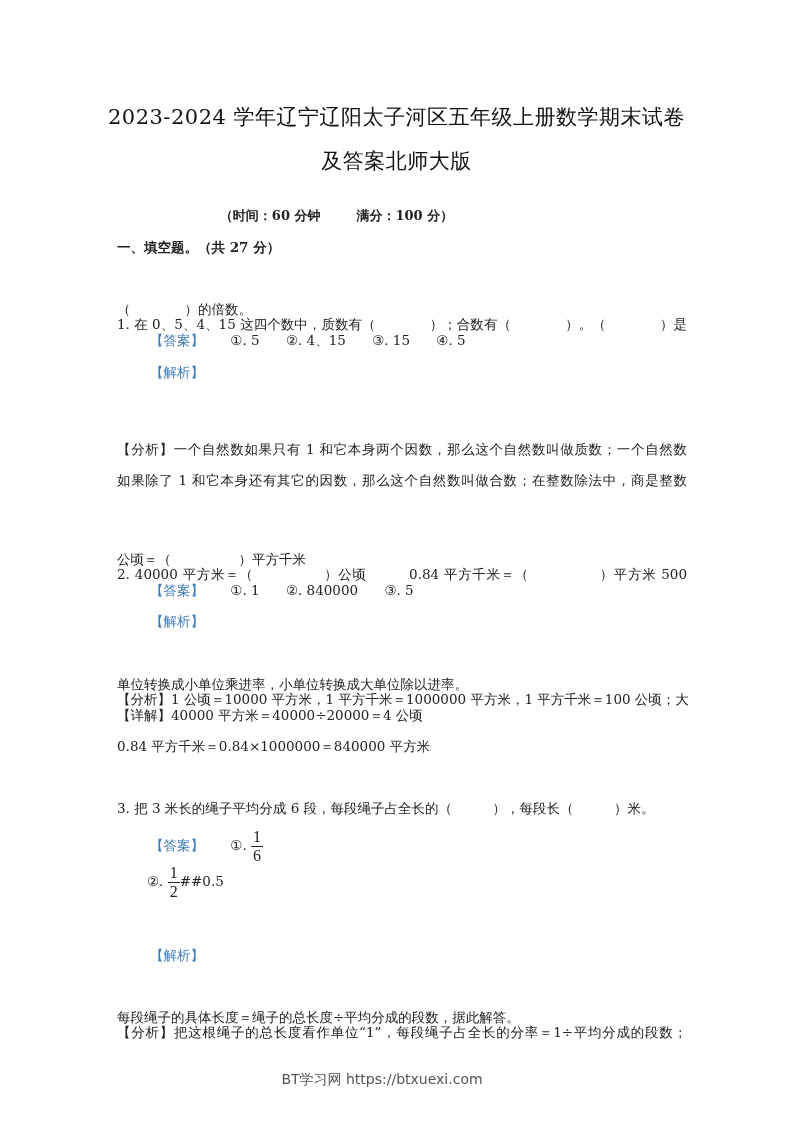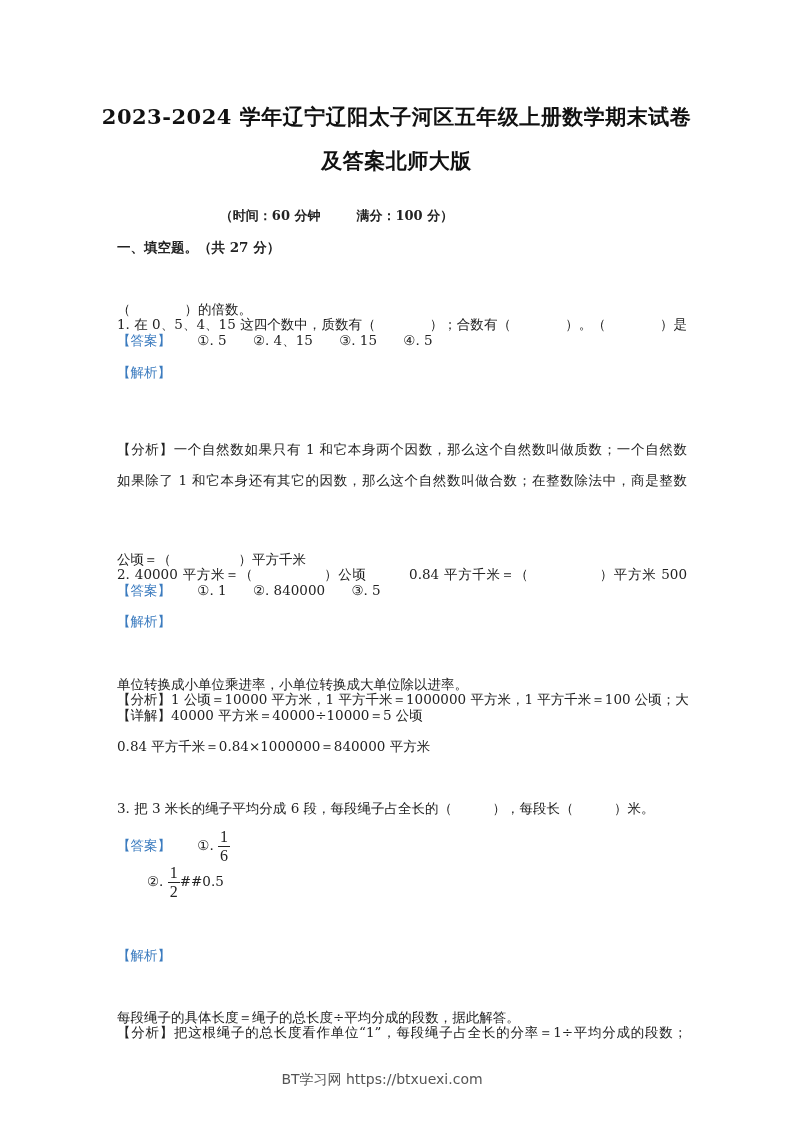--- a/index.html
+++ b/index.html
@@ -1,29 +1,29 @@
 <!DOCTYPE html>
 <html><head>
 <meta charset="utf-8">
 <style>
   html, body { margin: 0; padding: 0; background: #ffffff; }
   body { width: 793px; height: 1122px; position: relative; overflow: hidden;
          font-family: "DejaVu Serif", "Liberation Serif", serif; color: #222; }
   .page { position: absolute; left: 0; top: 0; width: 793px; height: 1122px; }
   .title { position: absolute; left: 0; width: 793px; text-align: center;
-           font-size: 21px; font-weight: bold; color: #111; letter-spacing: 0.5px; }
+           font-size: 21px; font-weight: normal; color: #111; letter-spacing: 0.5px; }
   .t1 { top: 103px; }
   .t2 { top: 147px; }
   .subtitle { position: absolute; top: 207px; left: 0; width: 673px; text-align: center;
               font-size: 13px; font-weight: bold; color: #222; }
   .subtitle span + span { margin-left: 36px; }
   .line { position: absolute; left: 117px; width: 570px; font-size: 13.5px; line-height: 20px;
           white-space: nowrap; color: #222; }
   .bold { font-weight: bold; }
-  .label { color: #3b7bbf; }
+  .label { color: #3b7bbf; margin-left: 33px; }
   .justify { text-align: justify; text-align-last: justify; margin-top: 46px; }
   .gap { display: inline-block; }
   .frac { display: inline-block; vertical-align: middle; text-align: center;
           font-family: "Liberation Serif", serif; font-size: 16px; line-height: 18px; }
   .frac .num { display: block; border-bottom: 1px solid #222; padding: 0 2px; }
   .frac .den { display: block; padding: 0 2px; }
   .footer { position: absolute; top: 1071px; left: 0; width: 764px; text-align: center;
             font-family: "DejaVu Sans", sans-serif; font-size: 14px; color: #555; }
 </style>
 </head>
@@ -57,21 +57,21 @@
   <div class="line" style="top:549px">公顷＝（　　　　　）平方千米</div>
   <div class="line" style="top:580px">
     <span class="label">【答案】</span>
     <span class="gap" style="width:22px"></span><span>①. 1</span>
     <span class="gap" style="width:22px"></span><span>②. 840000</span>
     <span class="gap" style="width:22px"></span><span>③. 5</span>
   </div>
   <div class="line label" style="top:611px">【解析】</div>
   <div class="line justify" style="top:643px"><span>【分析】</span><span>1 公顷＝10000 平方米，1 平方千米＝1000000 平方米，1 平方千米＝100 公顷；大</span></div>
   <div class="line" style="top:674px">单位转换成小单位乘进率，小单位转换成大单位除以进率。</div>
-  <div class="line" style="top:705px"><span>【详解】</span><span>40000 平方米＝40000÷10000＝5 公顷</span></div>
+  <div class="line" style="top:705px"><span>【详解】</span><span>40000 平方米＝40000÷20000＝4 公顷</span></div>
   <div class="line" style="top:736px">0.84 平方千米＝0.84×1000000＝840000 平方米</div>
 
   <div class="line" style="top:798px">3. 把 3 米长的绳子平均分成 6 段，每段绳子占全长的（　　　），每段长（　　　）米。</div>
   <div class="line" style="top:826px; line-height:38px">
     <span class="label">【答案】</span>
     <span class="gap" style="width:22px"></span><span>①.</span>
     <span class="frac"><span class="num">1</span><span class="den">6</span></span>
   </div>
   <div class="line" style="top:862px; left:147px; line-height:38px">
     <span>②.</span>

